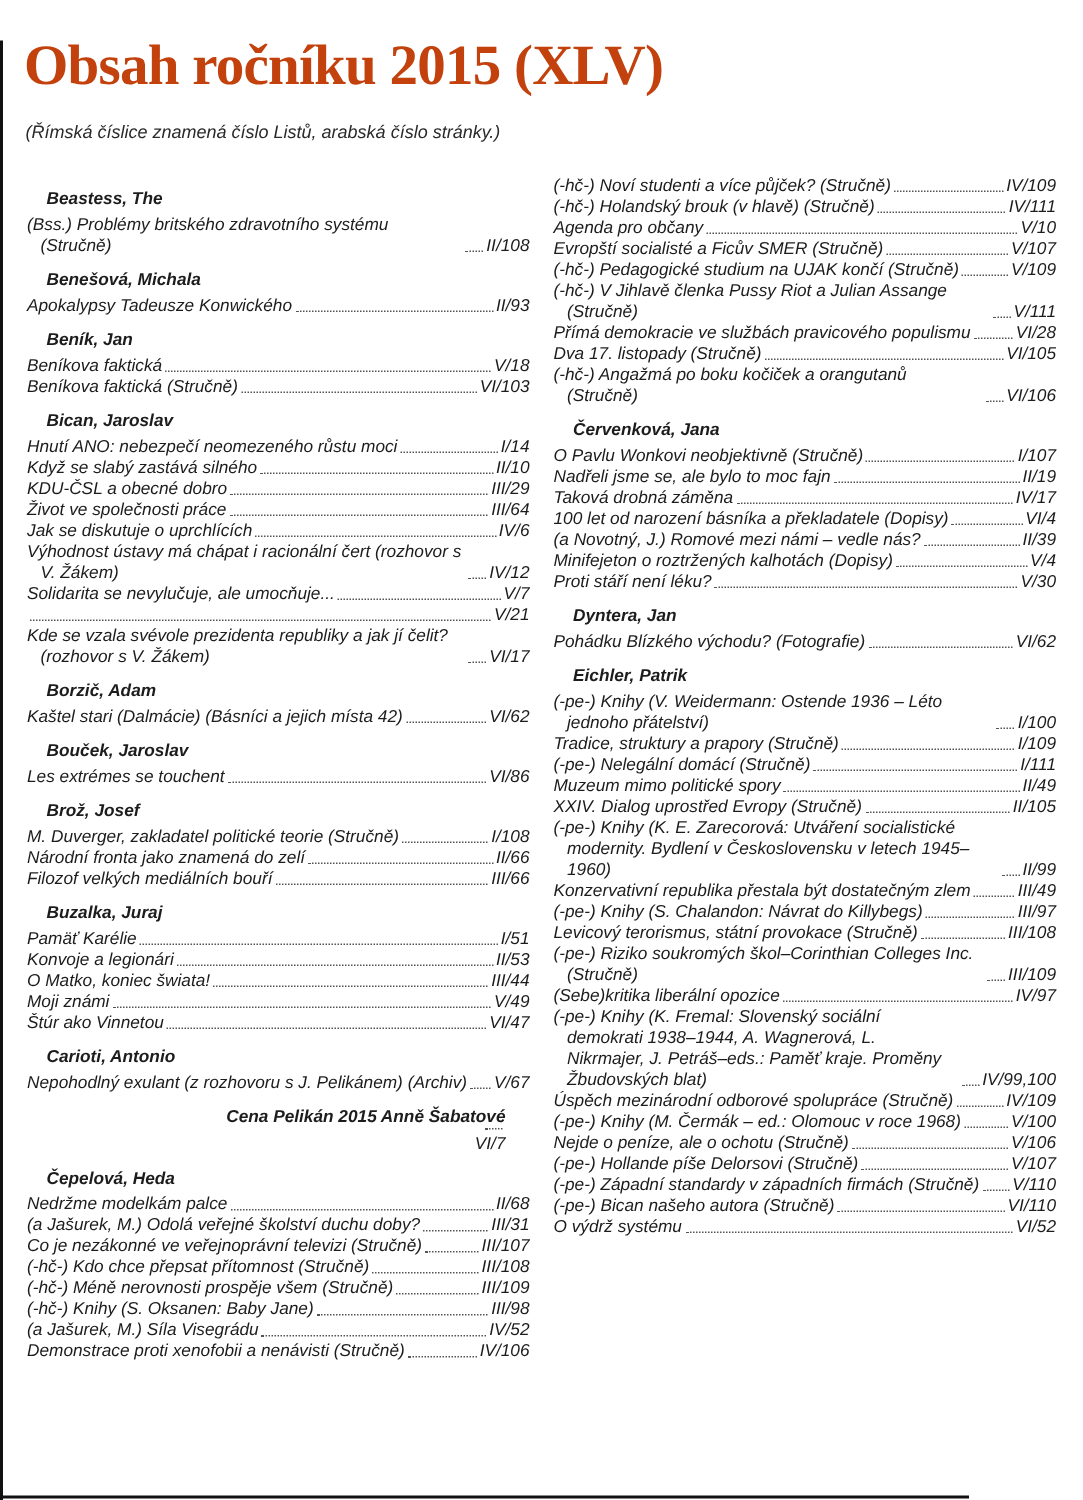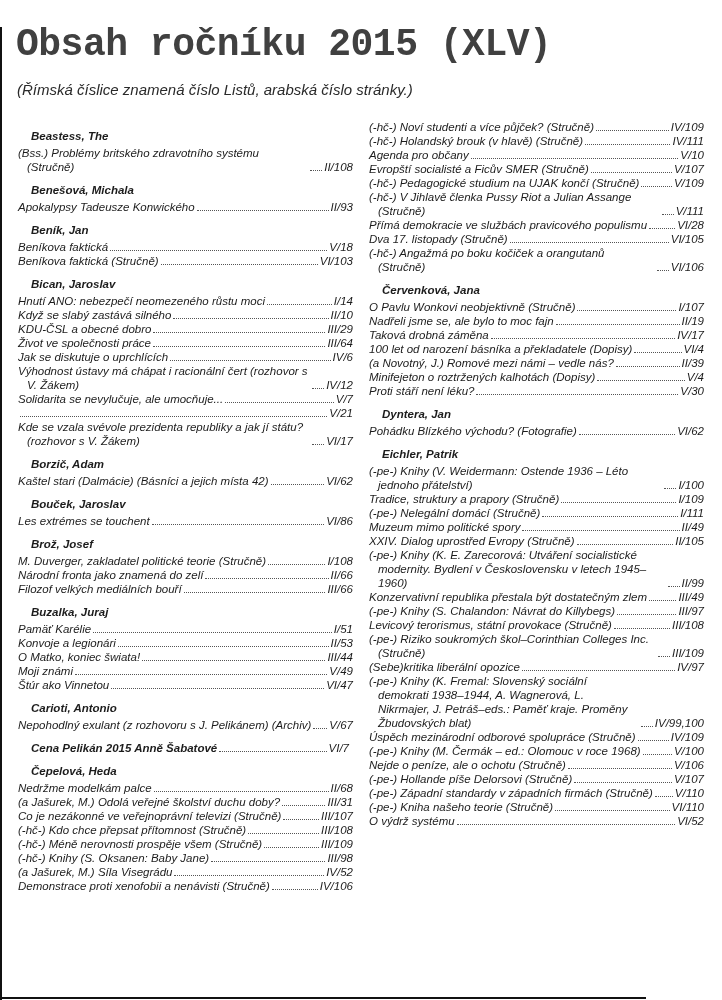--- a/index.html
+++ b/index.html
@@ -16,31 +16,31 @@
   .edge-left {
     position: absolute; left: 0; top: 27px; bottom: 0; width: 2px;
     background: #111;
   }
   .edge-bottom {
     position: absolute; left: 0; bottom: 1px; width: 646px; height: 2px;
     background: #111;
   }
   h1.title {
     margin: 24px 0 0 16px;
-    font-family: Liberation Mono, monospace;
+    font-family: Liberation Serif, serif;
     font-weight: bold;
     font-size: 38px;
     letter-spacing: -0.5px;
     line-height: 1.1;
-    color: #404040;
+    color: #c2410c;
   }
   p.subtitle {
     margin: 15px 0 0 17px;
     font-style: italic;
-    font-size: 15px;
+    font-size: 12px;
     color: #2a2a2a;
   }
   .columns {
     display: flex;
     gap: 16px;
     margin: 22px 18px 0 18px;
     font-style: italic;
   }
   .col {
     flex: 1 1 0;
@@ -59,21 +59,21 @@
   }
   .entry .text {
     padding-left: 9px;
     text-indent: -9px;
   }
   .entry .text.bold {
     font-weight: bold;
     padding-left: 13px;
     text-indent: 0;
   }
-  .entry.author-row { margin: 9px 4px 3px 0; }
+  .entry.author-row { margin: 9px 16px 3px 0; flex-direction: column; }
   .entry .dots {
     flex: 1 1 auto;
     min-width: 12px;
     border-bottom: 1px dotted #555;
     margin: 0 2px 3px 2px;
   }
   .entry .page-ref {
     white-space: nowrap;
   }
 </style>
@@ -151,21 +151,21 @@
           <div class="entry">
             <span class="text">Solidarita se nevylučuje, ale umocňuje...</span>
             <span class="dots"></span>
             <span class="page-ref">V/7</span>
           </div>
           <div class="entry">
             <span class="dots"></span>
             <span class="page-ref">V/21</span>
           </div>
           <div class="entry">
-            <span class="text">Kde se vzala svévole prezidenta republiky a jak jí státu? (rozhovor s V. Žákem)</span>
+            <span class="text">Kde se vzala svévole prezidenta republiky a jak jí čelit? (rozhovor s V. Žákem)</span>
             <span class="dots"></span>
             <span class="page-ref">VI/17</span>
           </div>
         </div>
         <div class="section">
           <div class="author">Borzič, Adam</div>
           <div class="entry">
             <span class="text">Kaštel stari (Dalmácie) (Básníci a jejich místa 42)</span>
             <span class="dots"></span>
             <span class="page-ref">VI/62</span>
@@ -461,21 +461,21 @@
             <span class="text">(-pe-) Hollande píše Delorsovi (Stručně)</span>
             <span class="dots"></span>
             <span class="page-ref">V/107</span>
           </div>
           <div class="entry">
             <span class="text">(-pe-) Západní standardy v západních firmách (Stručně)</span>
             <span class="dots"></span>
             <span class="page-ref">V/110</span>
           </div>
           <div class="entry">
-            <span class="text">(-pe-) Kniha našeho teorie (Stručně)</span>
+            <span class="text">(-pe-) Bican našeho autora (Stručně)</span>
             <span class="dots"></span>
             <span class="page-ref">VI/110</span>
           </div>
           <div class="entry">
             <span class="text">O výdrž systému</span>
             <span class="dots"></span>
             <span class="page-ref">VI/52</span>
           </div>
         </div>
       </div>

